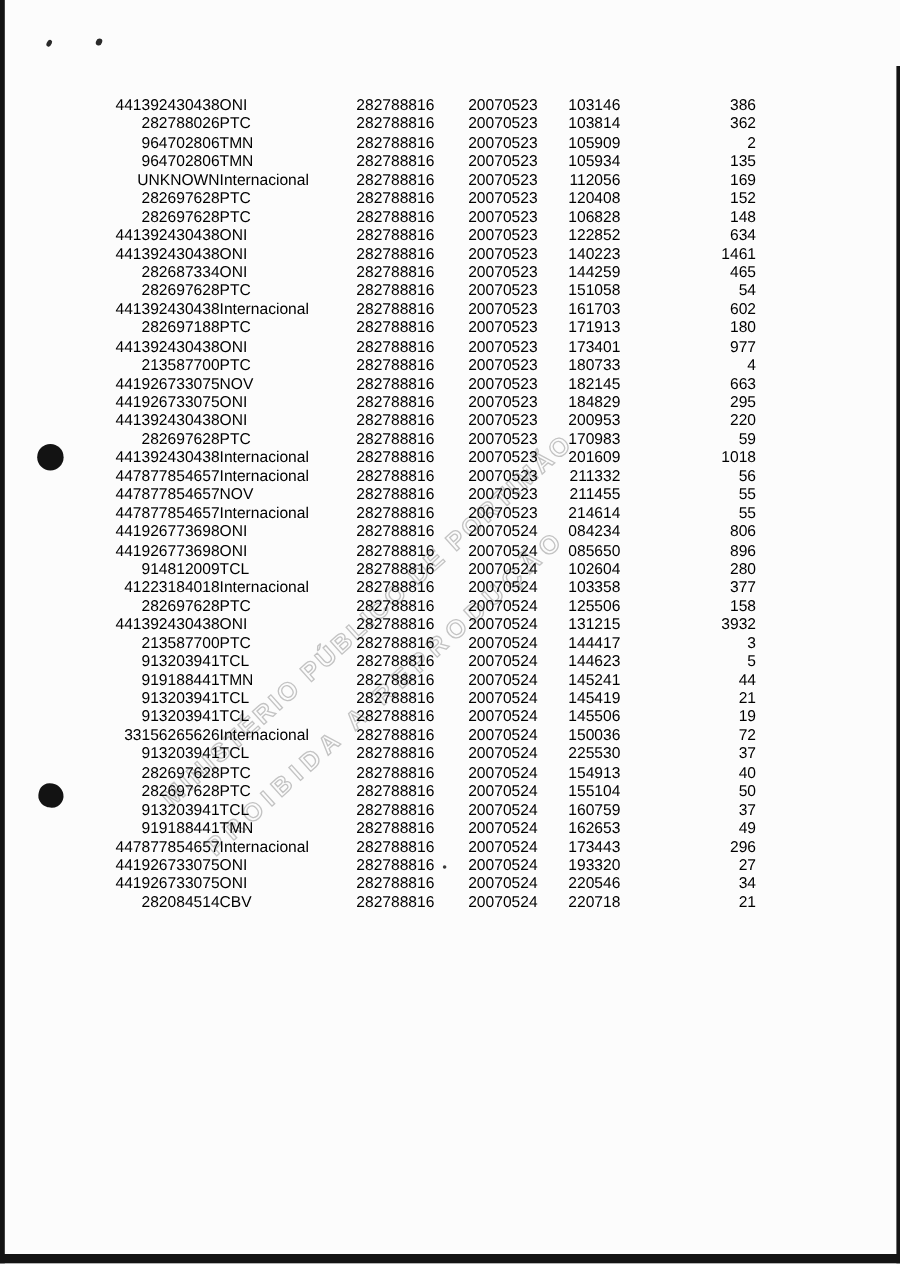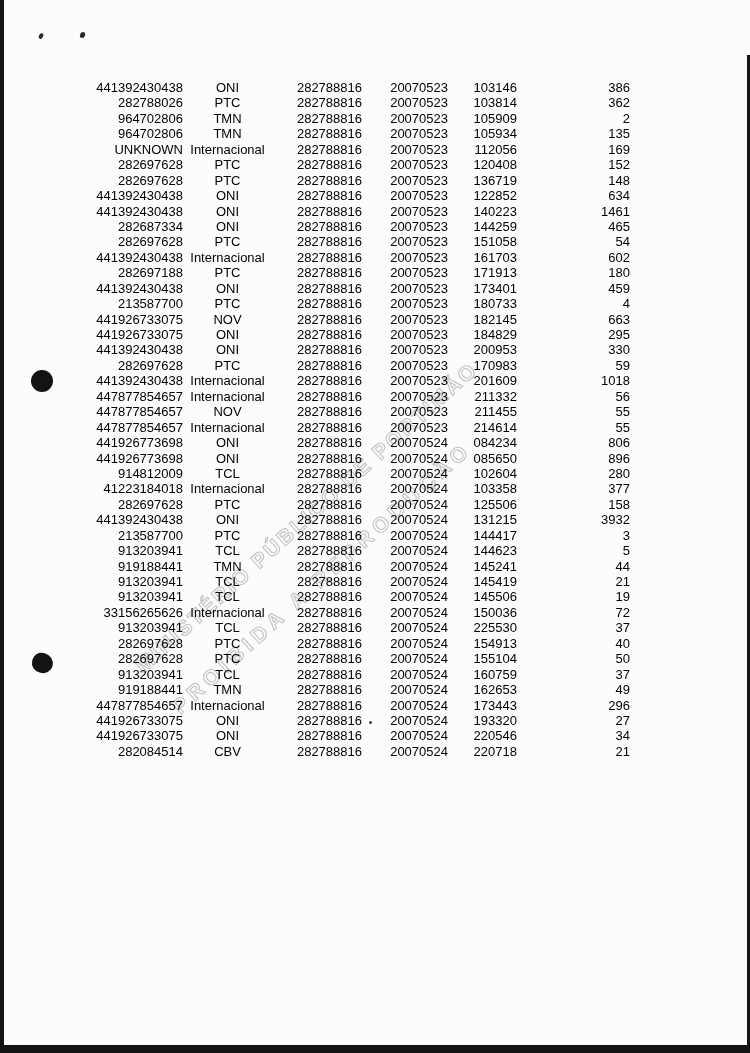--- a/index.html
+++ b/index.html
@@ -50,21 +50,21 @@
     font-size:13px;color:#000000;
     z-index:2;
   }
   .row{
     display:grid;
     grid-template-columns:95px 89px 90px 86px 69px 113px;
     line-height:15.45px;height:15.45px;
   }
   .cell{display:block;white-space:nowrap;}
   .c0{text-align:right;}
-  .c1{text-align:center;}
+  .c1{text-align:left;}
   .c2,.c3,.c4,.c5{text-align:right;}
 </style>
 </head>
 <body>
 
 <div class="page">
 
   <div class="watermark">
     <div class="wline1">MINISTÉRIO PÚBLICO DE PORTIMÃO</div>
     <div class="wline2">PROIBIDA A REPRODUÇÃO</div>
@@ -117,21 +117,21 @@
         <span class="cell c2">282788816</span>
         <span class="cell c3">20070523</span>
         <span class="cell c4">120408</span>
         <span class="cell c5">152</span>
       </div>
       <div class="row">
         <span class="cell c0">282697628</span>
         <span class="cell c1">PTC</span>
         <span class="cell c2">282788816</span>
         <span class="cell c3">20070523</span>
-        <span class="cell c4">136719</span>
+        <span class="cell c4">106828</span>
         <span class="cell c5">148</span>
       </div>
       <div class="row">
         <span class="cell c0">441392430438</span>
         <span class="cell c1">ONI</span>
         <span class="cell c2">282788816</span>
         <span class="cell c3">20070523</span>
         <span class="cell c4">122852</span>
         <span class="cell c5">634</span>
       </div>
@@ -174,21 +174,21 @@
         <span class="cell c3">20070523</span>
         <span class="cell c4">171913</span>
         <span class="cell c5">180</span>
       </div>
       <div class="row">
         <span class="cell c0">441392430438</span>
         <span class="cell c1">ONI</span>
         <span class="cell c2">282788816</span>
         <span class="cell c3">20070523</span>
         <span class="cell c4">173401</span>
-        <span class="cell c5">459</span>
+        <span class="cell c5">977</span>
       </div>
       <div class="row">
         <span class="cell c0">213587700</span>
         <span class="cell c1">PTC</span>
         <span class="cell c2">282788816</span>
         <span class="cell c3">20070523</span>
         <span class="cell c4">180733</span>
         <span class="cell c5">4</span>
       </div>
       <div class="row">
@@ -206,21 +206,21 @@
         <span class="cell c3">20070523</span>
         <span class="cell c4">184829</span>
         <span class="cell c5">295</span>
       </div>
       <div class="row">
         <span class="cell c0">441392430438</span>
         <span class="cell c1">ONI</span>
         <span class="cell c2">282788816</span>
         <span class="cell c3">20070523</span>
         <span class="cell c4">200953</span>
-        <span class="cell c5">330</span>
+        <span class="cell c5">220</span>
       </div>
       <div class="row">
         <span class="cell c0">282697628</span>
         <span class="cell c1">PTC</span>
         <span class="cell c2">282788816</span>
         <span class="cell c3">20070523</span>
         <span class="cell c4">170983</span>
         <span class="cell c5">59</span>
       </div>
       <div class="row">

